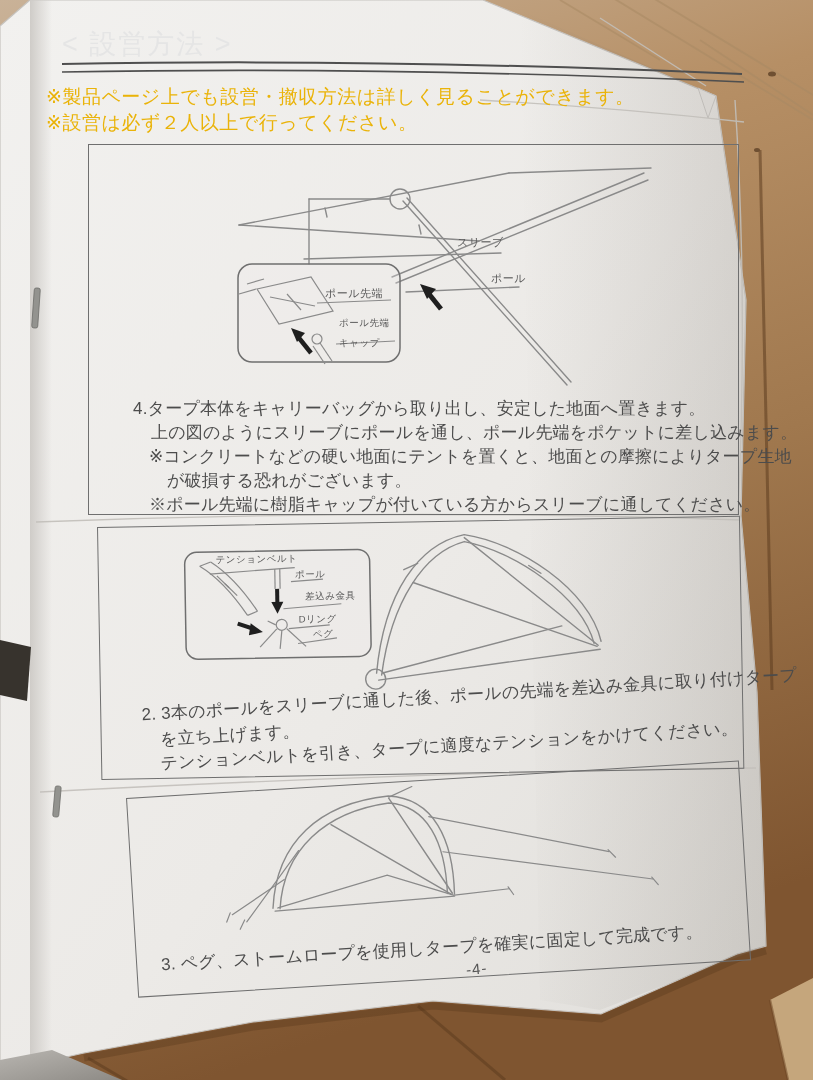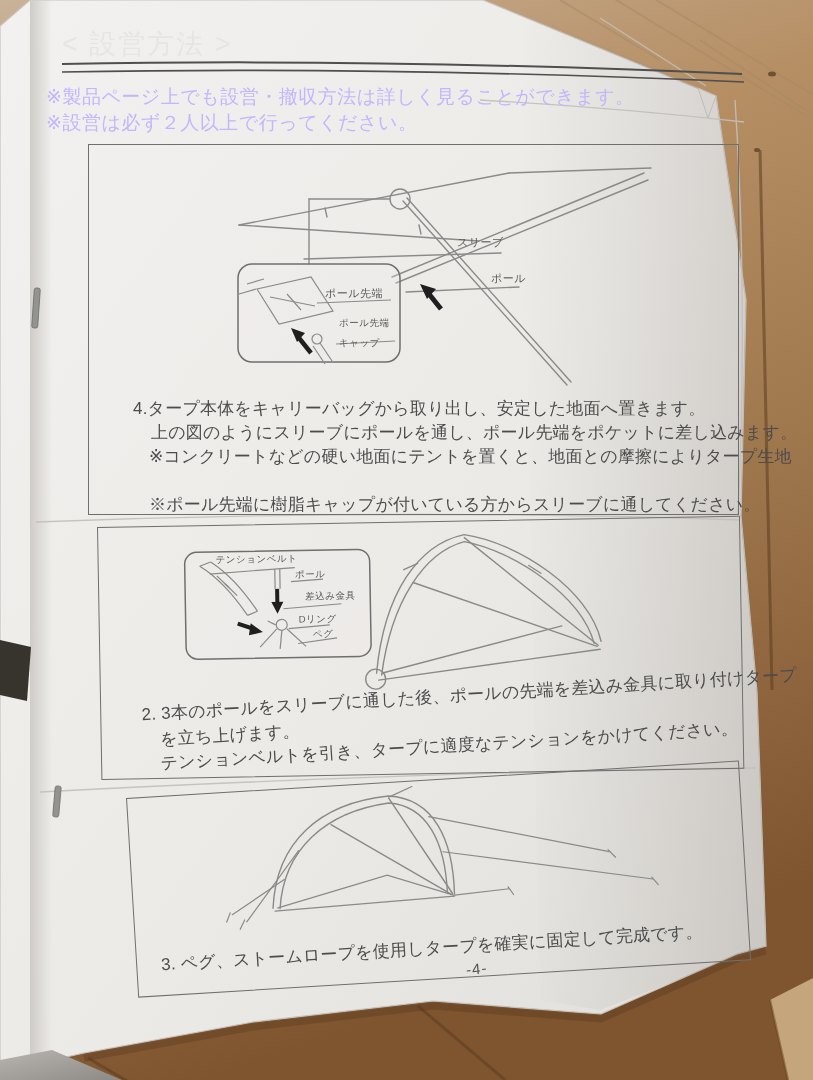--- a/index.html
+++ b/index.html
@@ -12,21 +12,21 @@
   svg{display:block;}
   .bg{position:absolute;left:0;top:0;}
   .panel{
     position:absolute;border:1.6px solid #6f6f6f;box-sizing:border-box;
     background:transparent;
   }
   .title{
     font-size:27px;font-weight:500;letter-spacing:2px;color:#e5e5e5;
     white-space:nowrap;
   }
-  .note{font-size:19px;letter-spacing:.5px;color:#c4b5fd;white-space:nowrap;}
+  .note{font-size:19px;letter-spacing:.5px;color:#eab308;white-space:nowrap;}
   .body-line{font-size:17px;letter-spacing:.2px;color:#4c4c4c;white-space:nowrap;}
   .fig-label{font-size:11px;color:#5a5a5a;white-space:nowrap;letter-spacing:.5px;}
   .fig-label.small{font-size:9.5px;}
   .pagenum{font-size:15px;color:#555;letter-spacing:1px;}
   .figsvg{position:absolute;left:0;top:0;}
 </style>
 </head>
 <body>
 
 <div id="scene">
@@ -154,20 +154,21 @@
     </svg>
     <span class="abs fig-label" style="left:368px;top:90px;">スリーブ</span>
     <span class="abs fig-label" style="left:402px;top:126px;">ポール</span>
     <span class="abs fig-label" style="left:236px;top:141px;">ポール先端</span>
     <span class="abs fig-label small" style="left:250px;top:172px;">ポール先端</span>
     <span class="abs fig-label small" style="left:250px;top:192px;">キャップ</span>
 
     <div class="abs body-line" style="left:44px;top:252px;">4.タープ本体をキャリーバッグから取り出し、安定した地面へ置きます。</div>
     <div class="abs body-line" style="left:62px;top:276px;">上の図のようにスリーブにポールを通し、ポール先端をポケットに差し込みます。</div>
     <div class="abs body-line" style="left:60px;top:300px;">※コンクリートなどの硬い地面にテントを置くと、地面との摩擦によりタープ生地</div>
+    <div class="abs body-line" style="left:78px;top:324px;">が破損する恐れがございます。</div>
     <div class="abs body-line" style="left:60px;top:348px;font-family:Liberation Mono, monospace;">※ポール先端に樹脂キャップが付いている方からスリーブに通してください。</div>
   </div>
 
   <div class="panel" style="left:97px;top:527px;width:643px;height:253px;transform:rotate(-1deg);transform-origin:0 0;">
     <svg class="figsvg" width="640" height="250" viewBox="0 0 640 250">
       <g stroke="#8a8a8a" stroke-width="1.4" fill="none" stroke-linecap="round">
         <path d="M276,150 C285,70 320,22 366,13 C420,22 490,70 501,122"></path>
         <path d="M281,152 C292,78 326,30 366,20 C415,30 482,76 494,124"></path>
         <path d="M366,16 L498,126"></path>
         <path d="M314,60 L497,127"></path>

